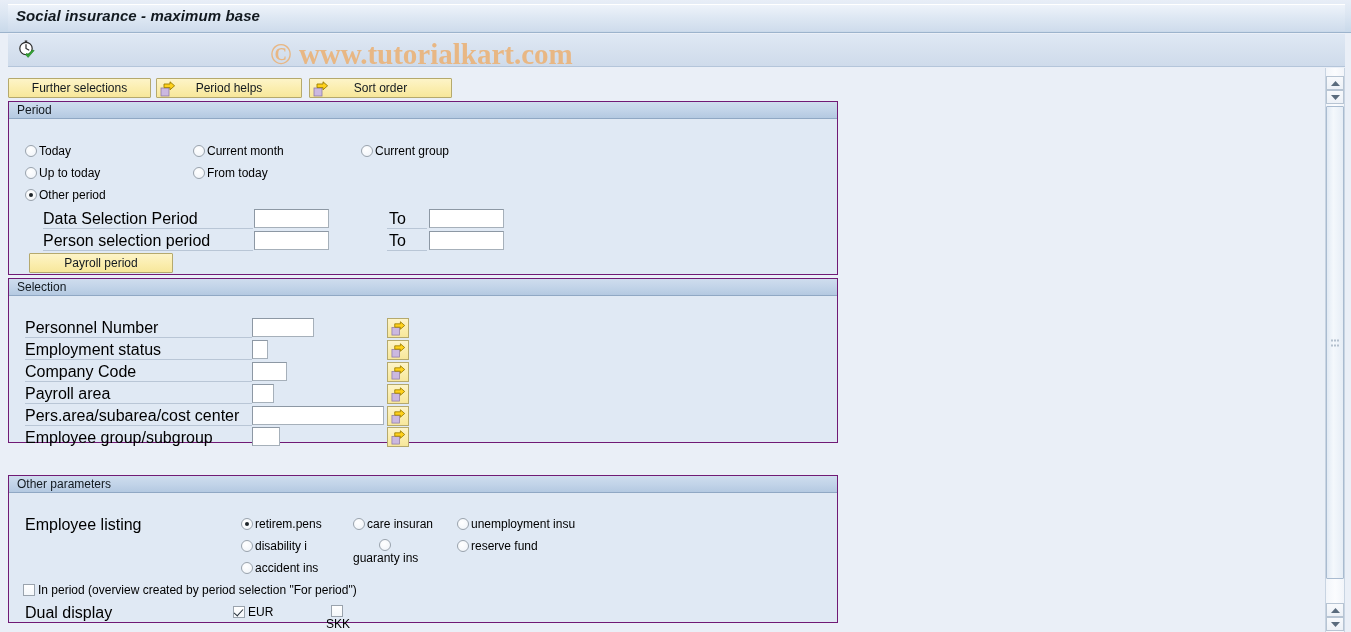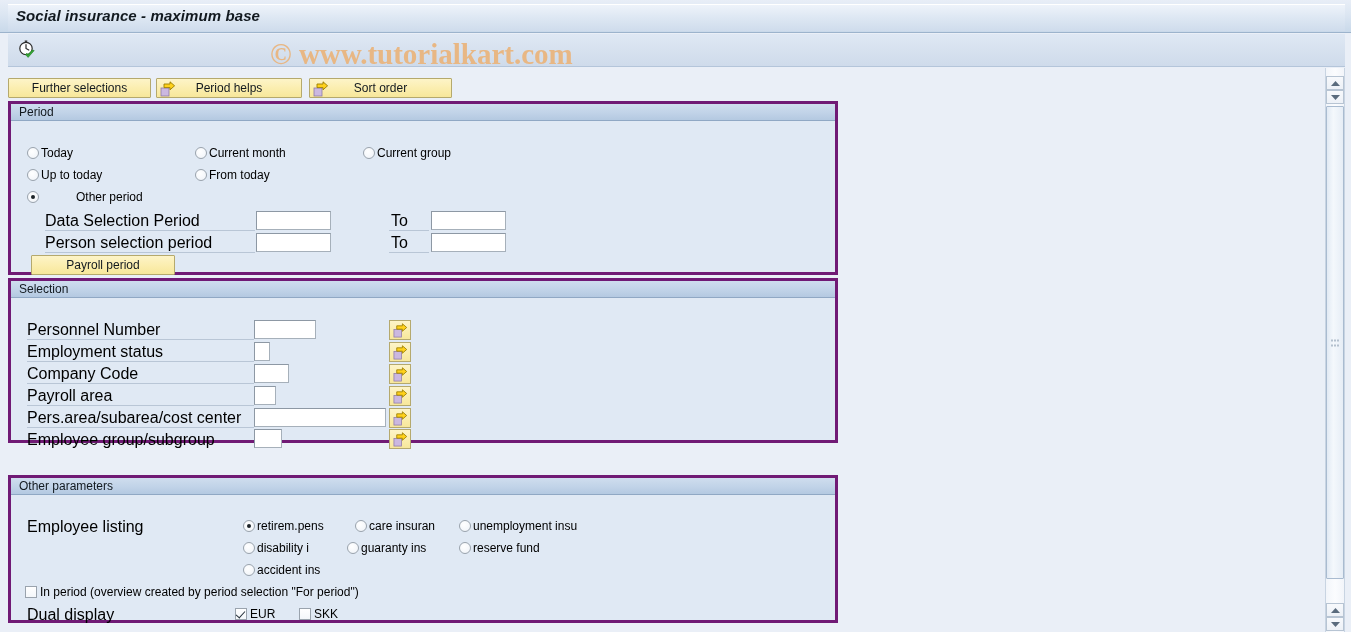--- a/index.html
+++ b/index.html
@@ -86,21 +86,21 @@
   }
   .pushbtn .btn-ico {
     position: absolute; left: 3px; top: 2px;
     width: 16px; height: 16px;
   }
 
   
   .groupbox {
     position: absolute; left: 8px;
     width: 830px;
-    border: 3px solid #701a75;
+    border: 1px solid #701a75;
     background: #e0e9f4;
   }
   .gb-head {
     height: 17px;
     background: linear-gradient(to bottom, #cfddee 0%, #c1d3e8 55%, #b4c9e1 100%);
     border-bottom: 1px solid #90a8c4;
     padding-left: 8px;
     font-size: 12px;
     color: #12191f;
     line-height: 16px;
@@ -296,21 +296,21 @@
 
         <div class="radio-row" style="left:16px; top:47px;">
           <span class="radio"></span>
           <span class="rtxt">Up to today</span>
         </div>
         <div class="radio-row" style="left:184px; top:47px;">
           <span class="radio"></span>
           <span class="rtxt">From today</span>
         </div>
 
-        <div class="radio-row" style="left:16px; top:69px;gap:35px;">
+        <div class="radio-row" style="left:16px; top:69px;">
           <span class="radio on"></span>
           <span class="rtxt">Other period</span>
         </div>
 
         <div class="lbl" style="left:34px; top:93px;">Data Selection Period</div>
         <div class="underline" style="left:34px; top:109px; width:210px;"></div>
         <input class="inp" style="left: 245px; top: 90px; width: 75px;" type="text" value="">
         <div class="lbl" style="left:380px; top:93px;">To</div>
         <div class="underline" style="left:378px; top:109px; width:40px;"></div>
         <input class="inp" style="left: 420px; top: 90px; width: 75px;" type="text" value="">
@@ -409,21 +409,21 @@
         </div>
         <div class="radio-row" style="left:448px; top:24px;">
           <span class="radio"></span>
           <span class="rtxt">unemployment insu</span>
         </div>
 
         <div class="radio-row" style="left:232px; top:46px;">
           <span class="radio"></span>
           <span class="rtxt">disability i</span>
         </div>
-        <div class="radio-row" style="left:336px; top:46px;">
+        <div class="radio-row" style="left:344px; top:46px;flex-direction:column;">
           <span class="radio"></span>
           <span class="rtxt">guaranty ins</span>
         </div>
         <div class="radio-row" style="left:448px; top:46px;">
           <span class="radio"></span>
           <span class="rtxt">reserve fund</span>
         </div>
 
         <div class="radio-row" style="left:232px; top:68px;">
           <span class="radio"></span>
@@ -433,21 +433,21 @@
         <div class="cb-row" style="left:14px; top:90px;">
           <span class="cbox"></span>
           <span class="ctxt">In period (overview created by period selection "For period")</span>
         </div>
 
         <div class="lbl" style="left:16px; top:113px;">Dual display</div>
         <div class="cb-row" style="left:224px; top:112px;">
           <span class="cbox on"></span>
           <span class="ctxt">EUR</span>
         </div>
-        <div class="cb-row" style="left:288px; top:112px;">
+        <div class="cb-row" style="left:317px; top:112px;flex-direction:column;">
           <span class="cbox"></span>
           <span class="ctxt">SKK</span>
         </div>
       </div>
     </div>
   </div>
 
   <div class="vscroll">
     <div class="vs-track"></div>
 

